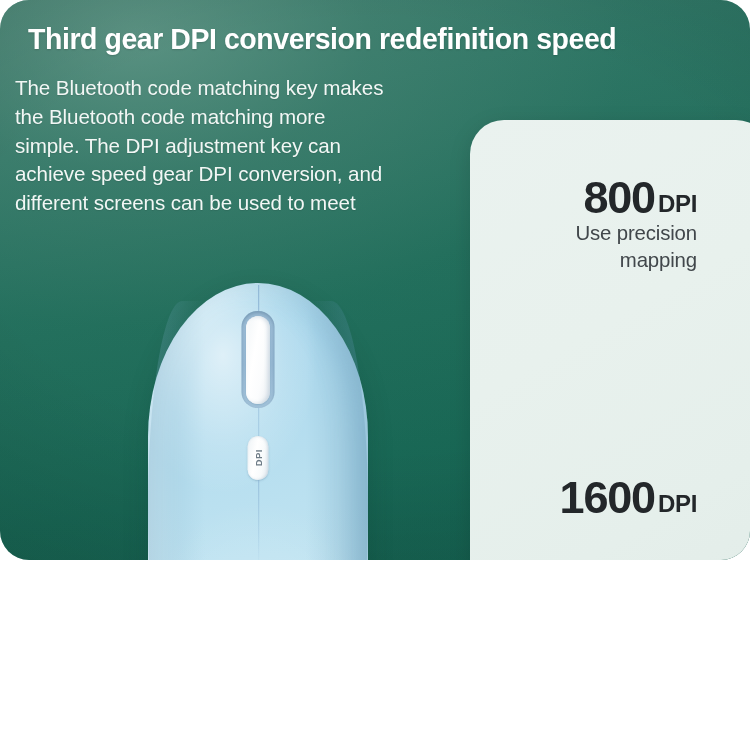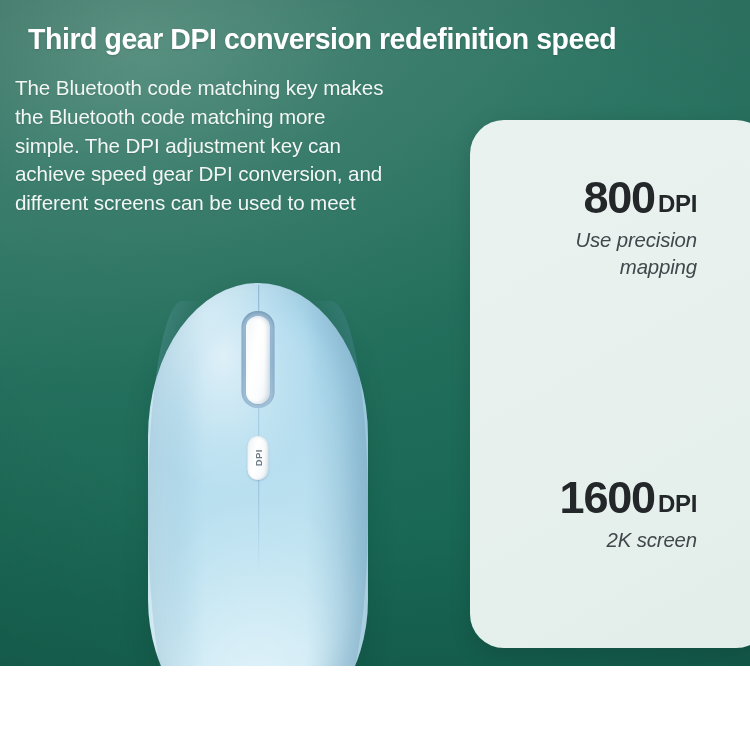--- a/index.html
+++ b/index.html
@@ -6,23 +6,24 @@
   html, body {
     margin: 0;
     padding: 0;
     background: #ffffff;
   }
 
   
   .poster {
     position: relative;
     width: 750px;
-    height: 666px;
+    height: 560px;
     overflow: hidden;
     font-family: "Liberation Sans", "DejaVu Sans", sans-serif;
+    border-radius: 29px;
     -webkit-font-smoothing: antialiased;
   }
 
   
   .bg-wall {
     position: absolute;
     inset: 0;
     background:
       radial-gradient(120% 95% at 18% 6%,
           rgba(120,165,150,0.55) 0%,
@@ -141,27 +142,25 @@
   .spec-unit {
     font-size: 24px;
     font-weight: 700;
     letter-spacing: -0.3px;
     margin-left: 3px;
     position: relative;
     top: -1px;
   }
   .spec-desc {
     display: block;
-    margin-top: 7px;
     color: #41474b;
     font-size: 20.4px;
     font-weight: 400;
     line-height: 26.5px;
     letter-spacing: -0.15px;
-    font-style: italic;
   }
   .spec-desc .ln { display: block; white-space: nowrap; }
 
   
   .mouse {
     position: absolute;
     left: 148px;
     top: 283px;
     width: 220px;
     height: 452px;
@@ -349,20 +348,19 @@
           <span class="ln">mapping</span>
         </span>
       </div>
 
 
       <div class="spec-block b3">
         <span class="spec-headline">
           <span class="spec-number">1600</span><span class="spec-unit">DPI</span>
         </span>
         <span class="spec-desc">
-          <span class="ln">2K screen</span>
         </span>
       </div>
 
     </div>
   </div>
 
 </div>
 
 </body></html>

